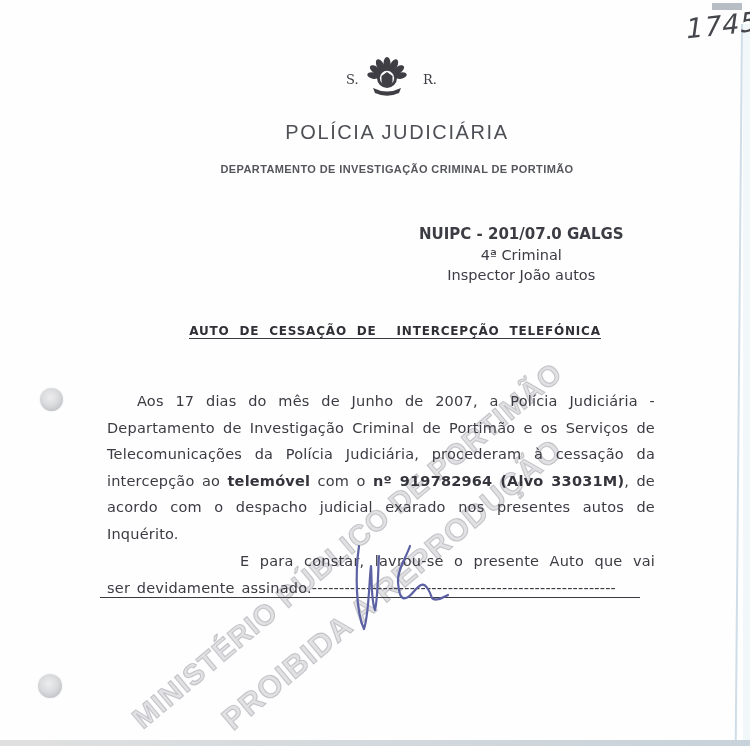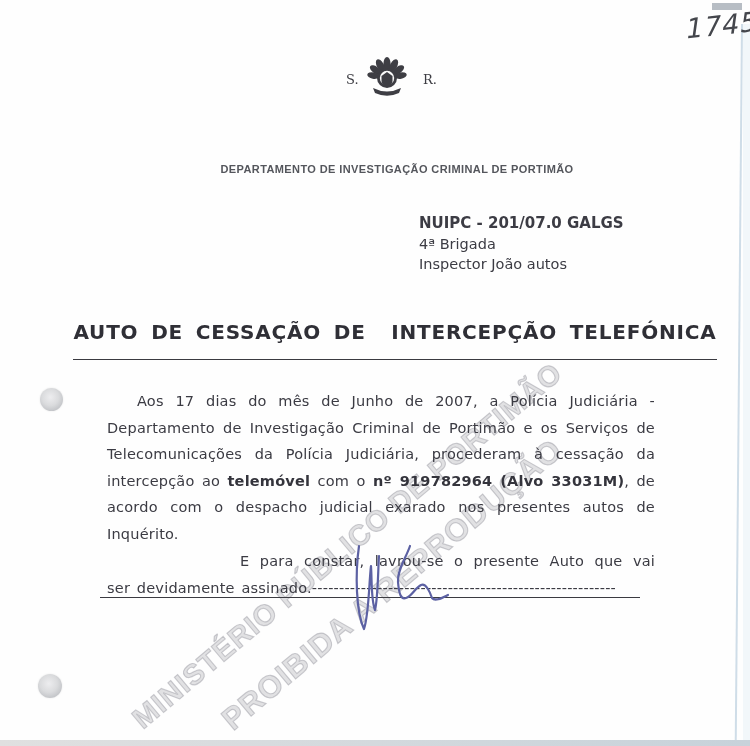--- a/index.html
+++ b/index.html
@@ -38,28 +38,28 @@
   .wm2{left:215px;top:710px;font-size:31px;}
   
   .crest-initial{position:absolute;top:72px;font-family:"DejaVu Serif",serif;font-size:13px;color:#3d3d43;}
   .crest-left{left:346px;} .crest-right{left:423px;}
   .coat-of-arms{position:absolute;left:359px;top:56px;width:56px;height:40px;}
   .hline{position:absolute;left:44px;right:0;text-align:center;font-family:"Liberation Sans",sans-serif;}
   .ministry{top:101px;font-size:11.5px;font-weight:bold;letter-spacing:1.1px;color:#5a5c62;}
   .org{top:121px;font-size:20px;letter-spacing:1.6px;color:#4e5056;}
   .department{top:163px;font-size:11px;font-weight:bold;letter-spacing:0.4px;color:#54565c;}
   
-  .ref-block{position:absolute;left:419px;top:213px;font-size:14.5px;line-height:20.5px;color:#3c3c44;}
+  .ref-block{position:absolute;left:419px;top:224px;font-size:14.5px;line-height:20.5px;color:#3c3c44;text-align:center;}
   .ref-block .l1{font-weight:bold;font-size:15px;}
   
   .doc-title-wrap{position:absolute;left:40px;right:0;top:320px;text-align:center;}
   .doc-title{
     display:inline-block;white-space:pre;
-    font-size:20px;font-weight:bold;letter-spacing:0.8px;word-spacing:5px;
-    color:#2f2f36;border-bottom:1.7px solid #3a3a40;padding-bottom:15px;
+    font-size:12px;font-weight:bold;letter-spacing:0.8px;word-spacing:5px;
+    color:#2f2f36;border-bottom:1.7px solid #3a3a40;padding-bottom:0;
   }
   
   .para{
     position:absolute;left:103px;width:548px;margin:4px;
     font-size:14.5px;line-height:26.5px;letter-spacing:0.2px;word-spacing:2px;
     text-align:justify;color:#3b3b43;overflow-wrap:break-word;
   }
   .p1{top:384px;text-indent:30px;}
   .p2{top:544px;text-indent:133px;}
   .para b{font-weight:bold;color:#34343c;}
@@ -95,25 +95,26 @@
       <ellipse cx="28" cy="8" rx="3.2" ry="6" transform="rotate(-80 28 22)"></ellipse>
       <ellipse cx="28" cy="8" rx="3.2" ry="6" transform="rotate(80 28 22)"></ellipse>
       <circle cx="28" cy="22" r="10"></circle>
       <circle cx="28" cy="22" r="7.2" fill="#fafafa"></circle>
       <path d="M28 16 l5.5 4 v5 q0 4 -5.5 5.5 q-5.5 -1.5 -5.5 -5.5 v-5 z"></path>
       <path d="M14 32 q14 7 28 0 l-2 5 q-12 5.5 -24 0 z"></path>
     </g>
   </svg>
   <span class="crest-initial crest-right">R.</span>
 
+  <div class="hline org">POLÍCIA JUDICIÁRIA</div>
   <div class="hline department">DEPARTAMENTO DE INVESTIGAÇÃO CRIMINAL DE PORTIMÃO</div>
 
   <div class="ref-block">
     <div class="l1">NUIPC - 201/07.0 GALGS</div>
-    <div class="l2">4ª Brigada</div>
+    <div class="l2">4ª Criminal</div>
     <div class="l3">Inspector João autos</div>
   </div>
 
   <div class="doc-title-wrap">
     <span class="doc-title">AUTO DE CESSAÇÃO DE  INTERCEPÇÃO TELEFÓNICA</span>
   </div>
 
   <p class="para p1"><span>Aos 17 dias do mês de Junho de 2007, a Polícia Judiciária - Departamento de Investigação Criminal de Portimão e os Serviços de Telecomunicações da Polícia Judiciária, procederam à cessação da intercepção ao </span><b>telemóvel</b><span> com o </span><b>nº 919782964 (Alvo 33031M)</b><span>, de acordo com o despacho judicial exarado nos presentes autos de Inquérito.</span></p>
 
   <p class="para p2">E para constar, lavrou-se o presente Auto que vai ser devidamente assinado.--------------------------------------------------------</p>

